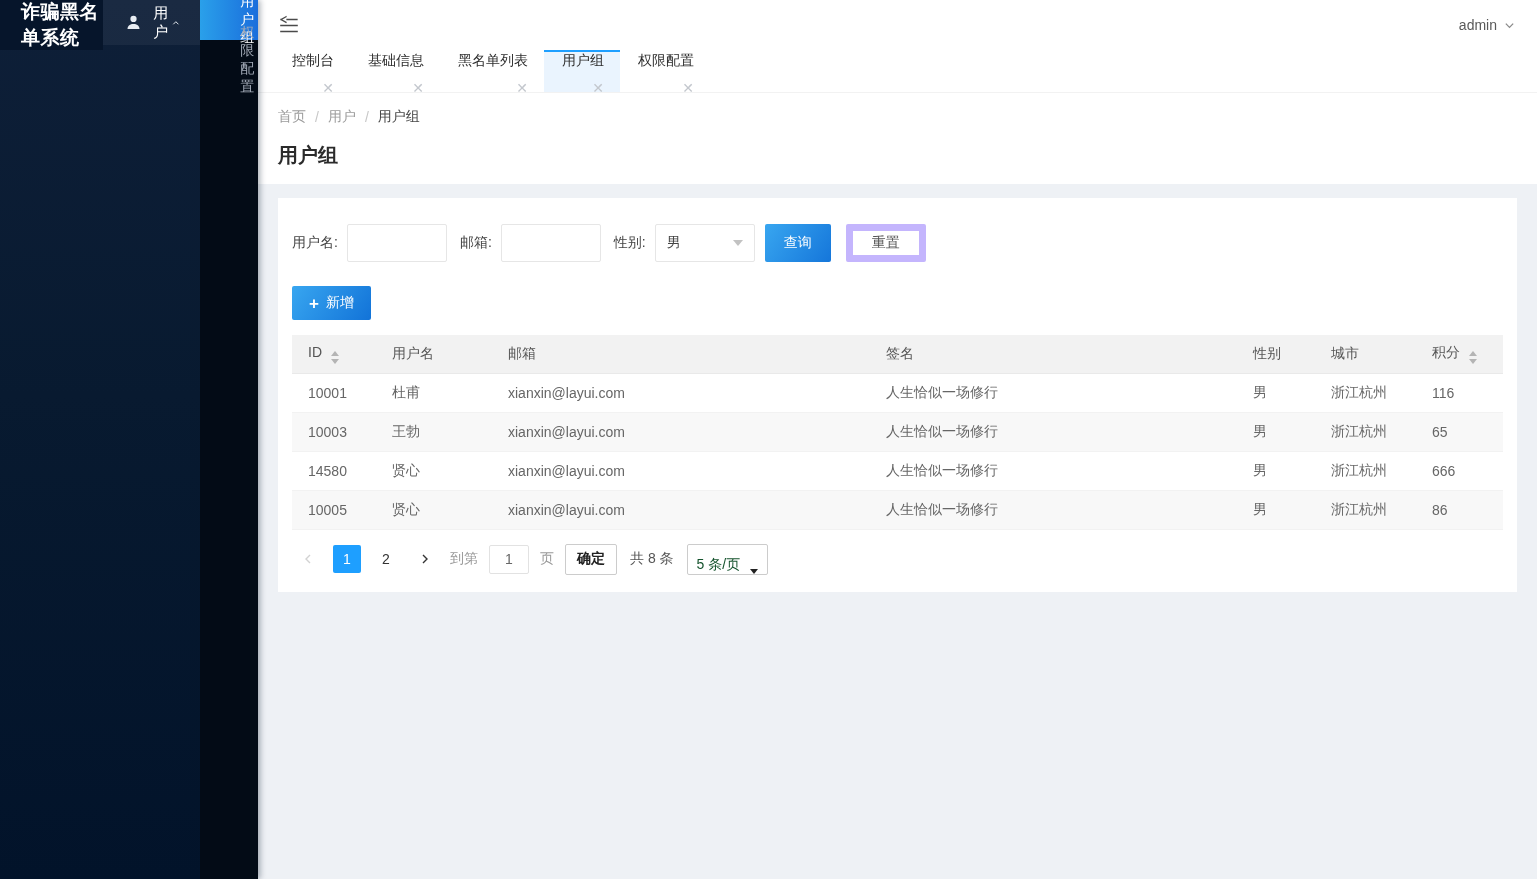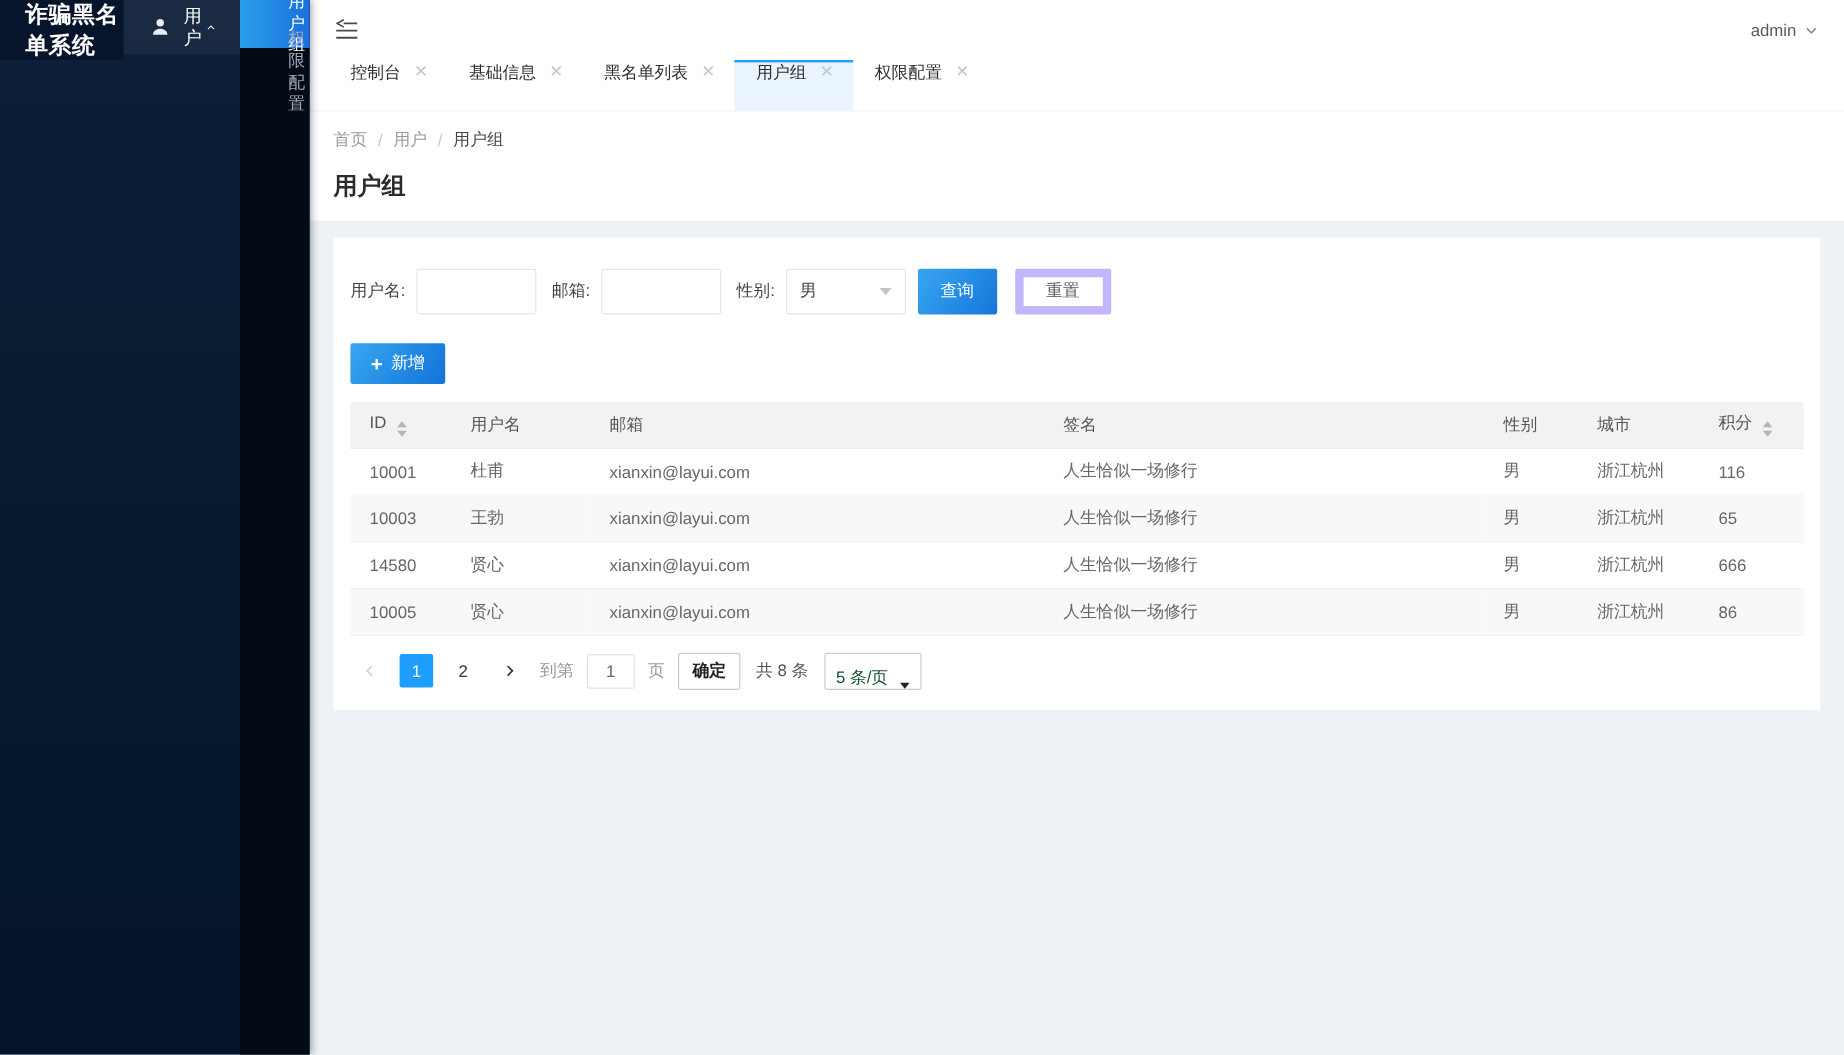--- a/index.html
+++ b/index.html
@@ -19,21 +19,21 @@
   .sidebar-fill { flex:1; }
 
   
   .main { flex:1; display:flex; flex-direction:column; min-width:0; }
   .topbar { height:50px; background:#fff; display:flex; align-items:center; justify-content:space-between; padding:0 22px 0 20px; }
   .fold-btn { width:22px; height:22px; color:#4a4a4a; cursor:pointer; }
   .user-box { display:flex; align-items:center; gap:7px; color:#595959; font-size:14px; cursor:pointer; }
   .user-box .chev { width:11px; height:11px; color:#8a8a8a; }
 
   .tabbar { height:43px; background:#fff; border-bottom:1px solid #f2f2f2; display:flex; align-items:stretch; padding-left:16px; }
-  .tab { display:flex; align-items:flex-start; gap:11px; padding:0 16px 0 18px; font-size:14px; color:#2e2e2e; cursor:pointer; border-top:2px solid transparent; }
+  .tab { display:flex; align-items:flex-end; gap:11px; padding:0 16px 0 18px; font-size:14px; color:#2e2e2e; cursor:pointer; border-top:2px solid transparent;flex-direction:column; }
   .tab.active { background:#eaf4fe; border-top-color:#1e9fff; }
   .tab .close { color:#c3c7cd; font-size:14px; line-height:1; }
 
   .page-head { background:#fff; padding:15px 20px 15px; }
   .breadcrumb { font-size:14px; color:#9b9b9b; display:flex; align-items:center; }
   .breadcrumb .sep { margin:0 9px; color:#c7c7c7; }
   .breadcrumb .current { color:#474747; }
   .page-title { margin-top:16px; font-size:20px; color:#2b2b2b; font-weight:600; }
 
   .content { flex:1; background:#eef1f5; padding:14px 20px 0; }

